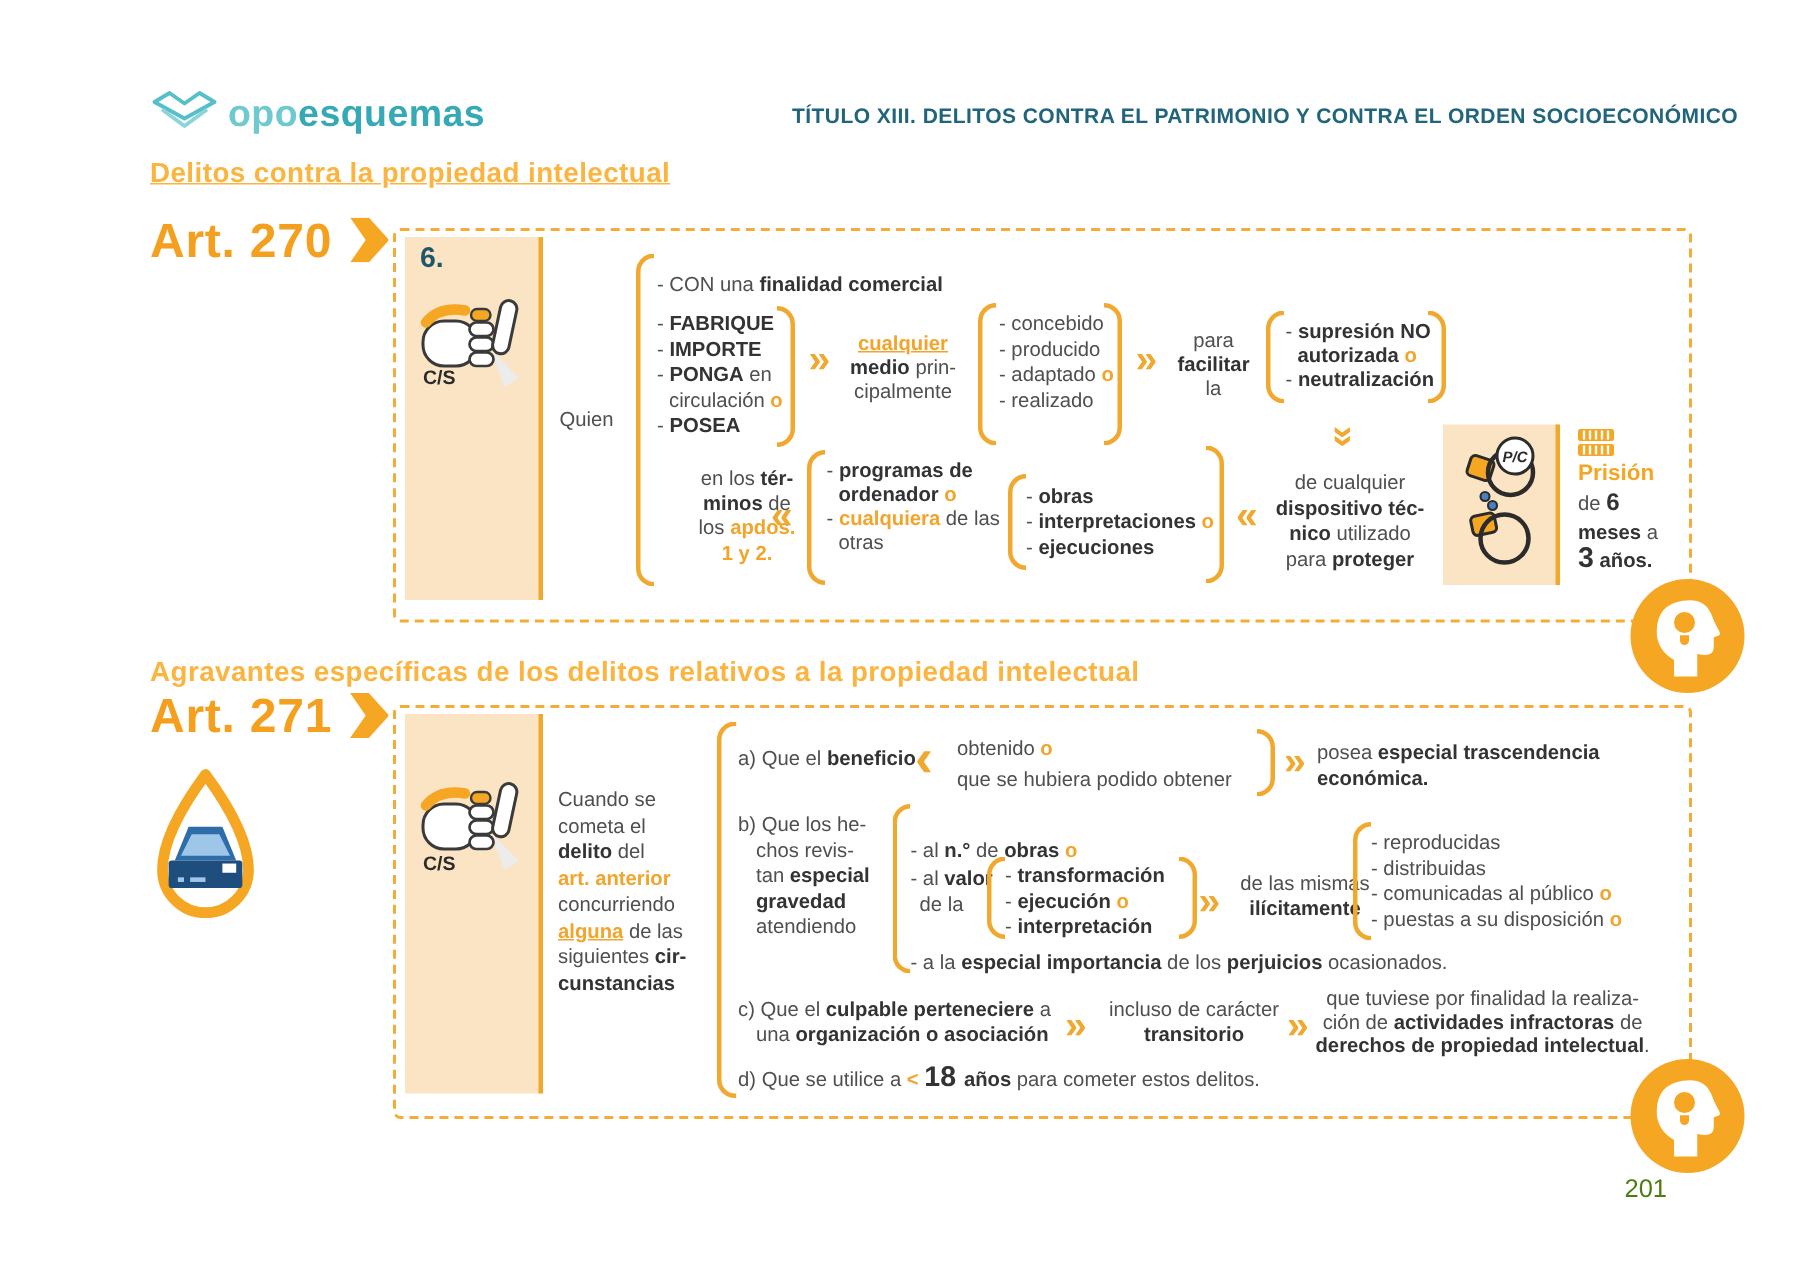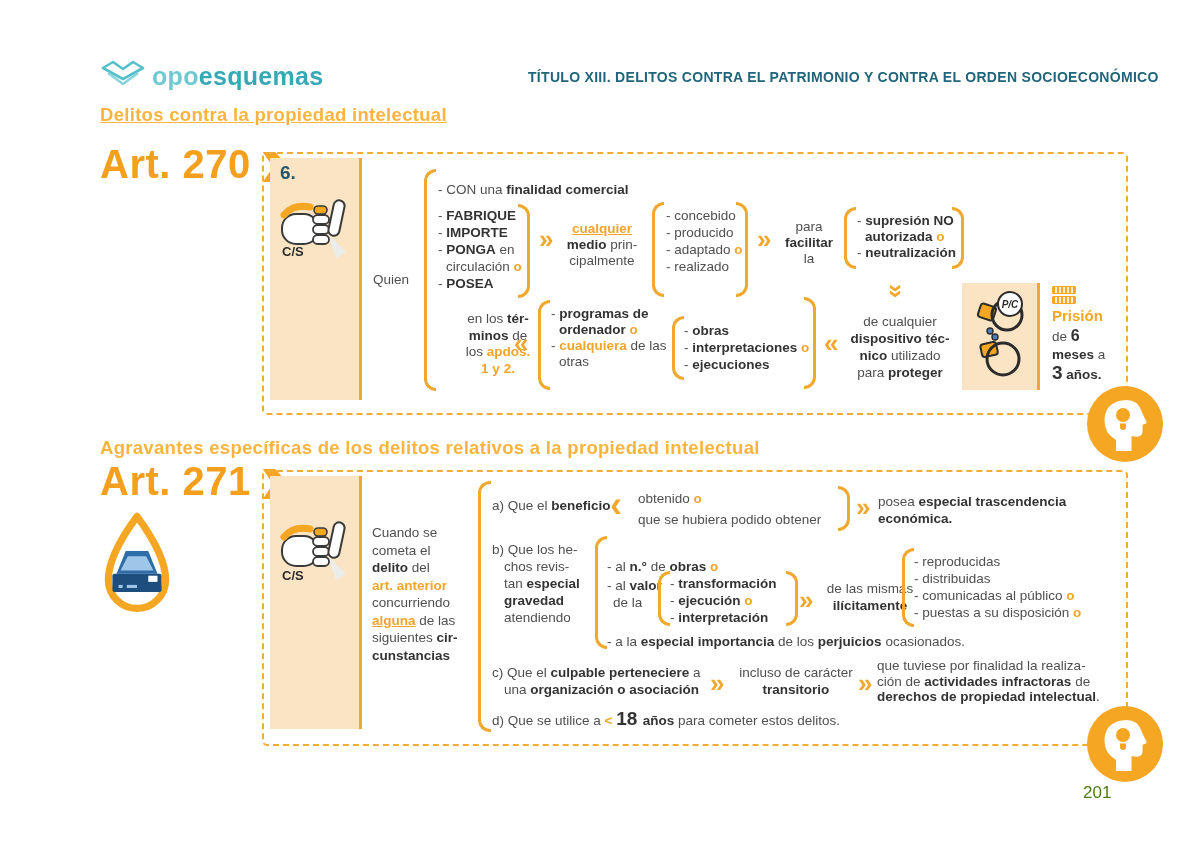--- a/index.html
+++ b/index.html
@@ -18,21 +18,21 @@
   .sg-big { font-weight:bold; color:#333333; font-size:19px; }
   .sg-bb { font-weight:bold; color:#333333; font-size:16px; }
   .bk { position:absolute; border-color:#F0A82E; border-style:solid; border-width:0; width:12px; }
   .bkl { border-left-width:3px; border-top-width:3px; border-bottom-width:3px; border-radius:12px 0 0 12px; }
   .bkr { border-right-width:3px; border-top-width:3px; border-bottom-width:3px; border-radius:0 12px 12px 0; }
   .arr { position:absolute; color:#F0A82E; font-weight:bold; font-size:26px; line-height:22px; }
   .arr-down { transform:rotate(90deg); }
   .dashbox { position:absolute; border:2.5px dashed #F3AC35; border-radius:5px; }
   .panel { position:absolute; background:#FBE4C4; border-right:3px solid #F0A82E; }
   .sec-heading { position:absolute; font-size:18.5px; font-weight:600; color:#FBB43F; letter-spacing:0.3px; }
-  .art-label { position:absolute; font-size:40px; font-weight:bold; color:#F59F1E; letter-spacing:0.5px; }
+  .art-label { position:absolute; font-size:32px; font-weight:bold; color:#F59F1E; letter-spacing:0.5px; }
   .art-chev { display:inline-block; width:26px; height:30px; background:#F5A623;
       clip-path:polygon(0 0,48% 0,100% 50%,48% 100%,0 100%,40% 50%); margin-left:12px; vertical-align:-4px; }
   .badge { position:absolute; width:78px; height:78px; }
   .doc-title { position:absolute; font-size:14px; font-weight:bold; color:#20657B; letter-spacing:0.3px; text-align:right; white-space:nowrap; }
   .logo-text { font-size:25px; letter-spacing:0.3px; }
   .logo-opo { color:#6FC9D1; font-weight:600; }
   .logo-esq { color:#35A9B6; font-weight:600; }
   .panel-num { position:absolute; font-size:19px; font-weight:bold; color:#1F566B; }
   .cs { position:absolute; font-size:13px; font-weight:bold; color:#2b2b2b; }
   .prision-t { position:absolute; font-size:15px; font-weight:bold; color:#F5A623; }
@@ -297,21 +297,21 @@
   <div class="blk" style="left:492px; top:664px;">
     <div class="ln"><span class="sg-n">c) Que el </span><span class="sg-b">culpable perteneciere</span><span class="sg-n"> a</span></div>
     <div class="ln ind12"><span class="sg-n">una </span><span class="sg-b">organización o asociación</span></div>
   </div>
   <div class="arr" style="left:710px; top:672px;">»</div>
   <div class="blk ctr" style="left:733px; top:664px; width:126px;text-align:center;">
     <div class="ln"><span class="sg-n">incluso de carácter</span></div>
     <div class="ln"><span class="sg-b">transitorio</span></div>
   </div>
   <div class="arr" style="left:858px; top:672px;">»</div>
-  <div class="blk" style="left:877px; top:658px; line-height:15.5px;">
+  <div class="blk" style="left:877px; top:658px; line-height:15.5px;text-align:center;">
     <div class="ln"><span class="sg-n">que tuviese por finalidad la realiza-</span></div>
     <div class="ln"><span class="sg-n">ción de </span><span class="sg-b">actividades infractoras</span><span class="sg-n"> de</span></div>
     <div class="ln"><span class="sg-b">derechos de propiedad intelectual</span><span class="sg-n">.</span></div>
   </div>
 
   <div class="blk" style="left:492px; top:708px; line-height:22px;"><span class="sg-n">d) Que se utilice a </span><span class="sg-o">&lt; </span><span class="sg-big">18 </span><span class="sg-b">años</span><span class="sg-n"> para cometer estos delitos.</span></div>
 
   <div class="badge" style="left:1086px; top:705px;">
     <svg width="78" height="78" viewBox="0 0 78 78">
       <circle cx="39" cy="39" r="38" fill="#F5A623"></circle>

